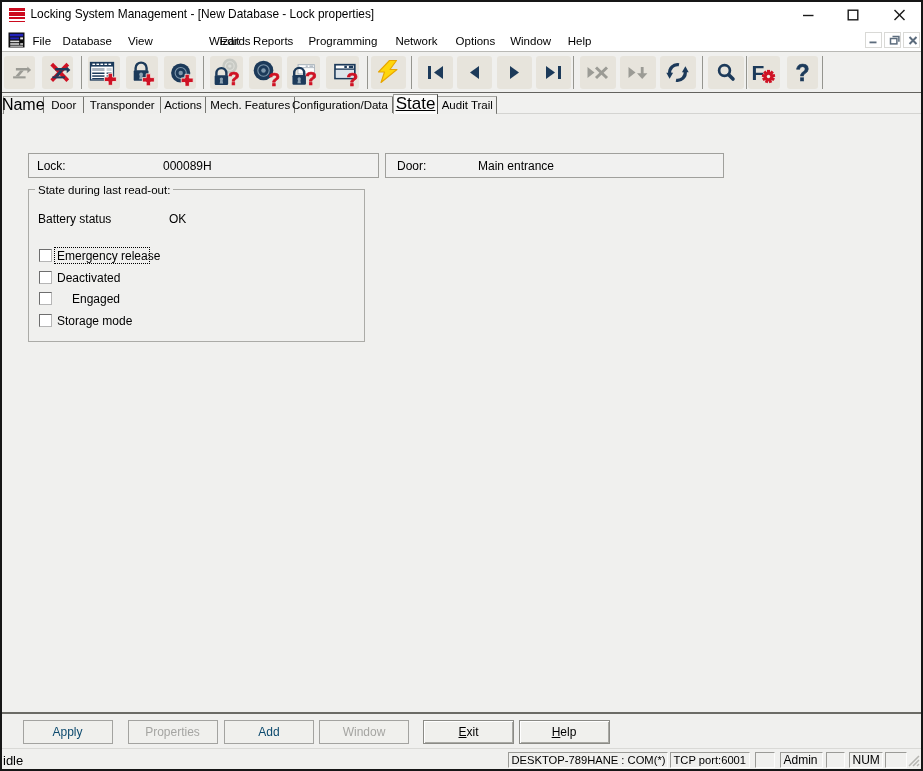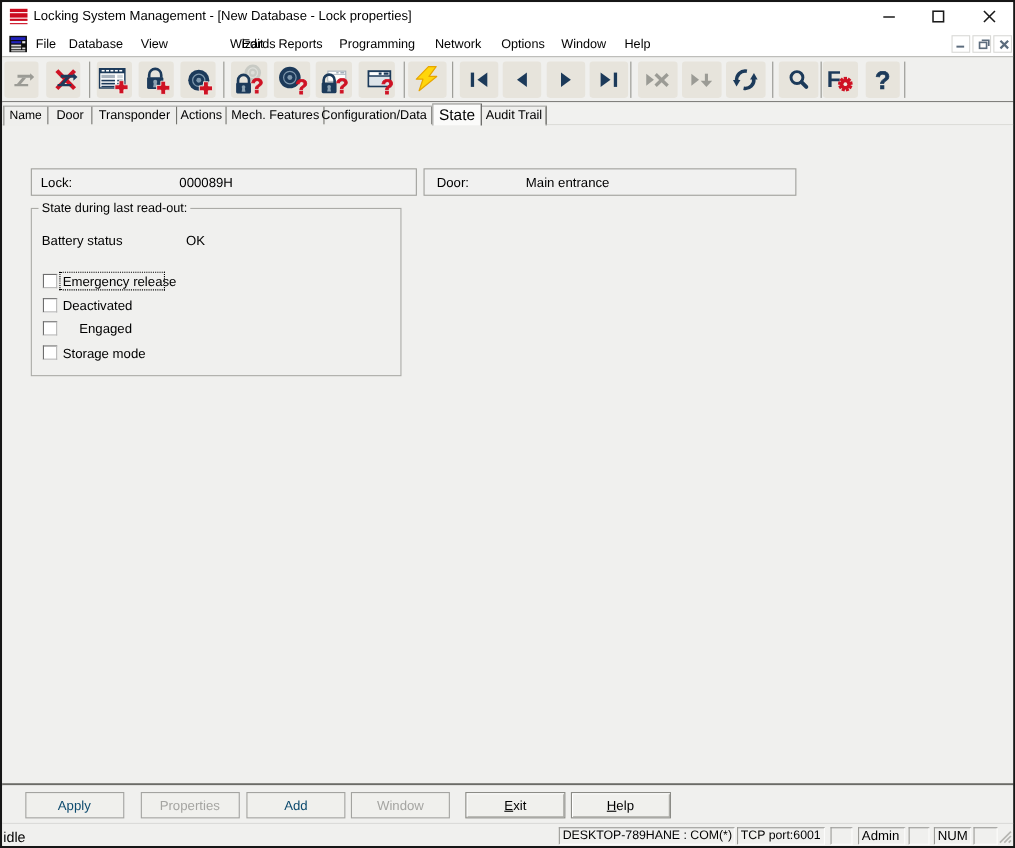--- a/index.html
+++ b/index.html
@@ -288,33 +288,33 @@
     </svg>
     <div class="abs" style="left:822px;top:55.5px;width:1px;height:33px;background:#95958f;"></div>
   </div>
 
 <div class="abs" style="left:2px;top:92px;width:919px;height:1px;background:#63625e;"></div>
 <div class="abs" style="left:2px;top:93px;width:919px;height:21px;background:#f1f1ef;"></div>
 <div class="abs" style="left:2px;top:113px;width:919px;height:1px;background:#d4d4d1;"></div>
 <div id="tabs">
     <div class="abs" style="left:3px;top:96px;width:493.5px;height:18px;background:#efefed;border-top:1px solid #a6a6a2;border-left:1px solid #888884;border-right:1px solid #888884;box-sizing:border-box;z-index:1;"></div>
     <div class="abs" style="left:42.5px;top:97px;width:1px;height:16px;background:#74746f;z-index:2;"></div>
-    <div class="txt" style="left:23.25px;top:98.5px;font-size:11px;line-height:12px;transform:translateX(-50%);z-index:2;">Name</div>
+    <div class="txt" style="left:23.25px;top:98.5px;font-size:16px;line-height:12px;transform:translateX(-50%);z-index:2;">Name</div>
     <div class="abs" style="left:83px;top:97px;width:1px;height:16px;background:#74746f;z-index:2;"></div>
     <div class="txt" style="left:63.75px;top:98.5px;font-size:11.5px;line-height:12px;transform:translateX(-50%);z-index:2;">Door</div>
     <div class="abs" style="left:159.5px;top:97px;width:1px;height:16px;background:#74746f;z-index:2;"></div>
     <div class="txt" style="left:122.25px;top:98.5px;font-size:11.5px;line-height:12px;transform:translateX(-50%);z-index:2;">Transponder</div>
     <div class="abs" style="left:204.5px;top:97px;width:1px;height:16px;background:#74746f;z-index:2;"></div>
     <div class="txt" style="left:183px;top:98.5px;font-size:11.5px;line-height:12px;transform:translateX(-50%);z-index:2;">Actions</div>
     <div class="abs" style="left:294px;top:97px;width:1px;height:16px;background:#74746f;z-index:2;"></div>
     <div class="txt" style="left:250.25px;top:98.5px;font-size:11.5px;line-height:12px;transform:translateX(-50%);z-index:2;">Mech. Features</div>
     <div class="abs" style="left:392px;top:97px;width:1px;height:16px;background:#74746f;z-index:2;"></div>
     <div class="txt" style="left:340px;top:98.5px;font-size:11.5px;line-height:12px;transform:translateX(-50%);z-index:2;">Configuration/Data</div>
     <div class="abs" style="left:393px;top:94px;width:45px;height:20px;background:#fbfbfa;border-top:1px solid #90908c;border-left:1px solid #a2a29e;border-right:1.5px solid #4a4a47;box-sizing:border-box;z-index:3;"></div>
-    <div class="txt" style="left:415.5px;top:97.5px;font-size:14px;line-height:12px;transform:translateX(-50%);z-index:4;">State</div>
+    <div class="txt" style="left:415.5px;top:97.5px;font-size:17px;line-height:12px;transform:translateX(-50%);z-index:4;text-decoration:underline;">State</div>
     <div class="abs" style="left:495.5px;top:97px;width:1px;height:16px;background:#74746f;z-index:2;"></div>
     <div class="txt" style="left:467.25px;top:98.5px;font-size:11.5px;line-height:12px;transform:translateX(-50%);z-index:2;">Audit Trail</div>
   </div>
 
 <div class="abs" style="left:2px;top:114px;width:919px;height:598px;background:#f0f0ee;"></div>
 
 <div class="abs" style="left:28px;top:153px;width:351px;height:25px;border:1px solid #a0a09c;box-sizing:border-box;background:#f1f1f0;"></div>
 <div class="txt" style="left:37px;top:160px;font-size:12px;line-height:12px;">Lock:</div>
 <div class="txt" style="left:163px;top:160px;font-size:12px;line-height:12px;">000089H</div>
 

